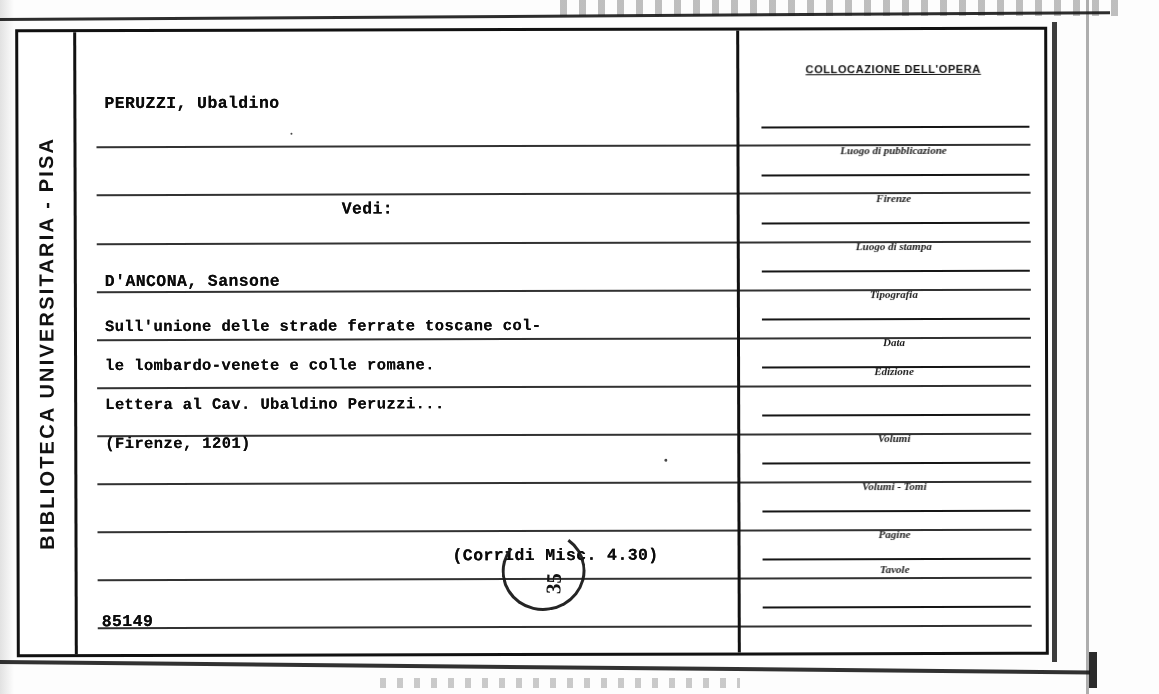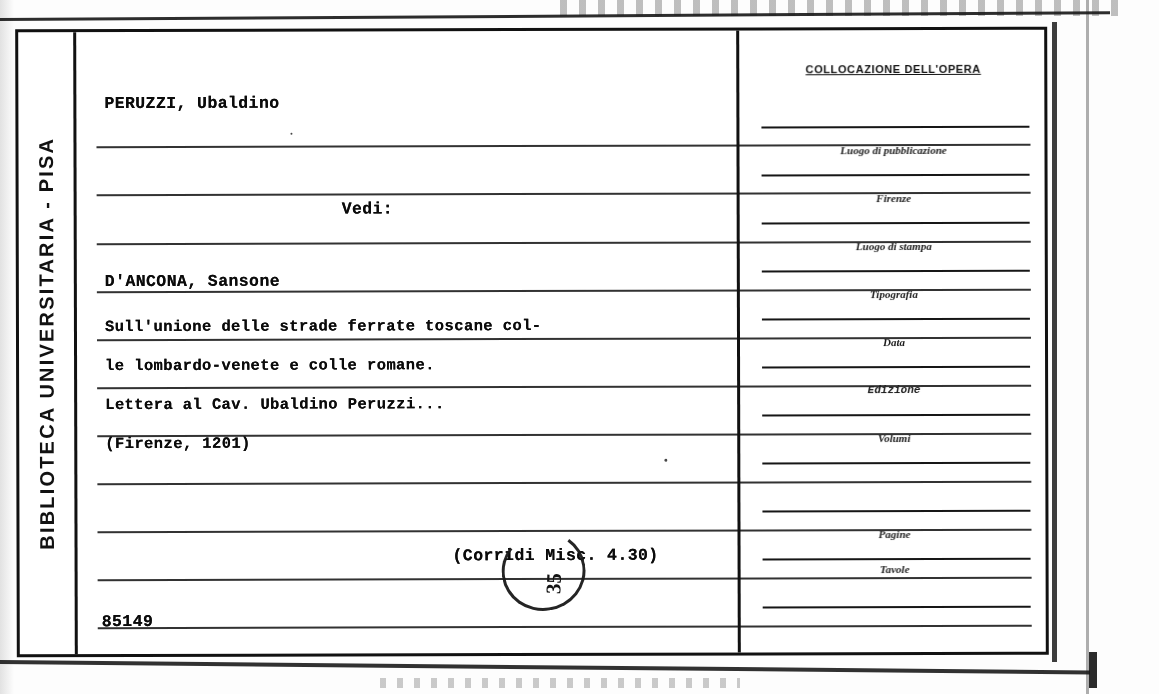--- a/index.html
+++ b/index.html
@@ -297,21 +297,22 @@
         <div class="coll-rule" style="top:432px;"></div>
         <div class="coll-rule" style="top:480px;"></div>
         <div class="coll-rule" style="top:528px;"></div>
         <div class="coll-rule" style="top:576px;"></div>
 
         <div class="coll-label" style="top:114px;">Luogo di pubblicazione</div>
         <div class="coll-label" style="top:162px;">Firenze</div>
         <div class="coll-label" style="top:210px;">Luogo di stampa</div>
         <div class="coll-label" style="top:258px;">Tipografia</div>
         <div class="coll-label" style="top:306px;">Data</div>
-        <div class="coll-label" style="top:354px;font-family:Liberation Mono, monospace;">Edizione</div>
+        <div class="coll-label" style="top:335px;">Edizione</div>
         <div class="coll-label" style="top:402px;">Volumi</div>
+        <div class="coll-label" style="top:450px;">Volumi - Tomi</div>
         <div class="coll-label" style="top:498px;">Pagine</div>
         <div class="coll-label" style="top:533px;">Tavole</div>
       </div>
 
     </div>
   </div>
 </div>
 
 </body></html>

